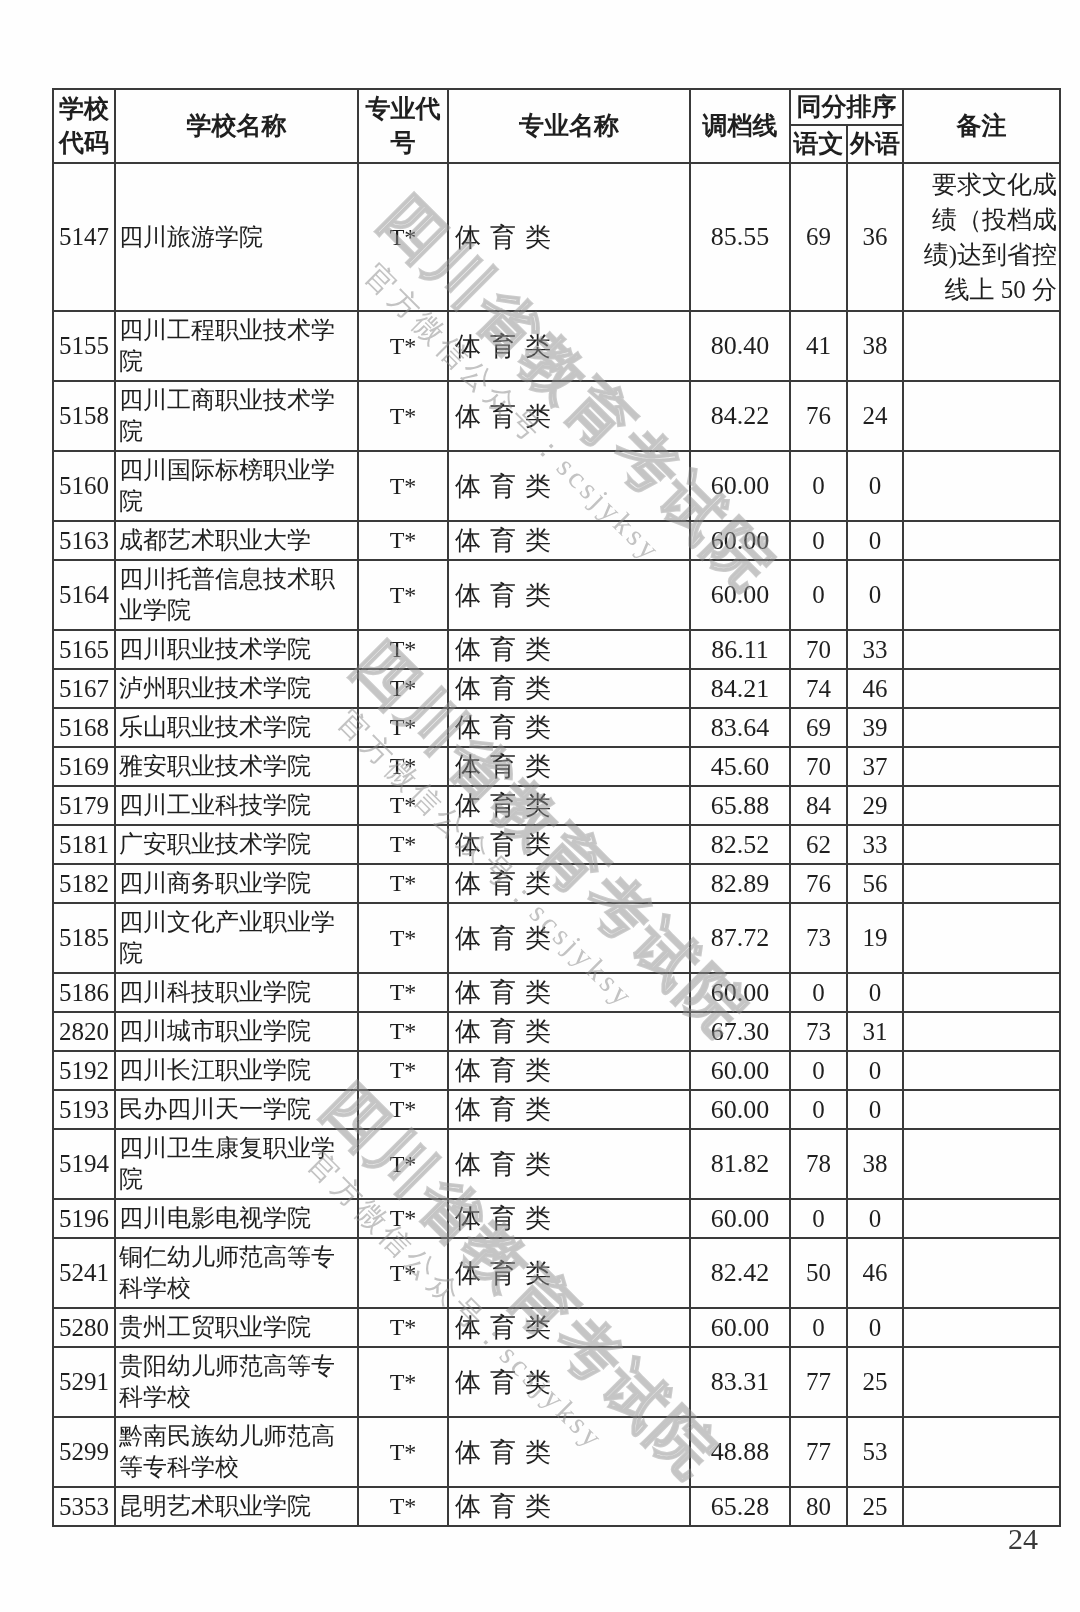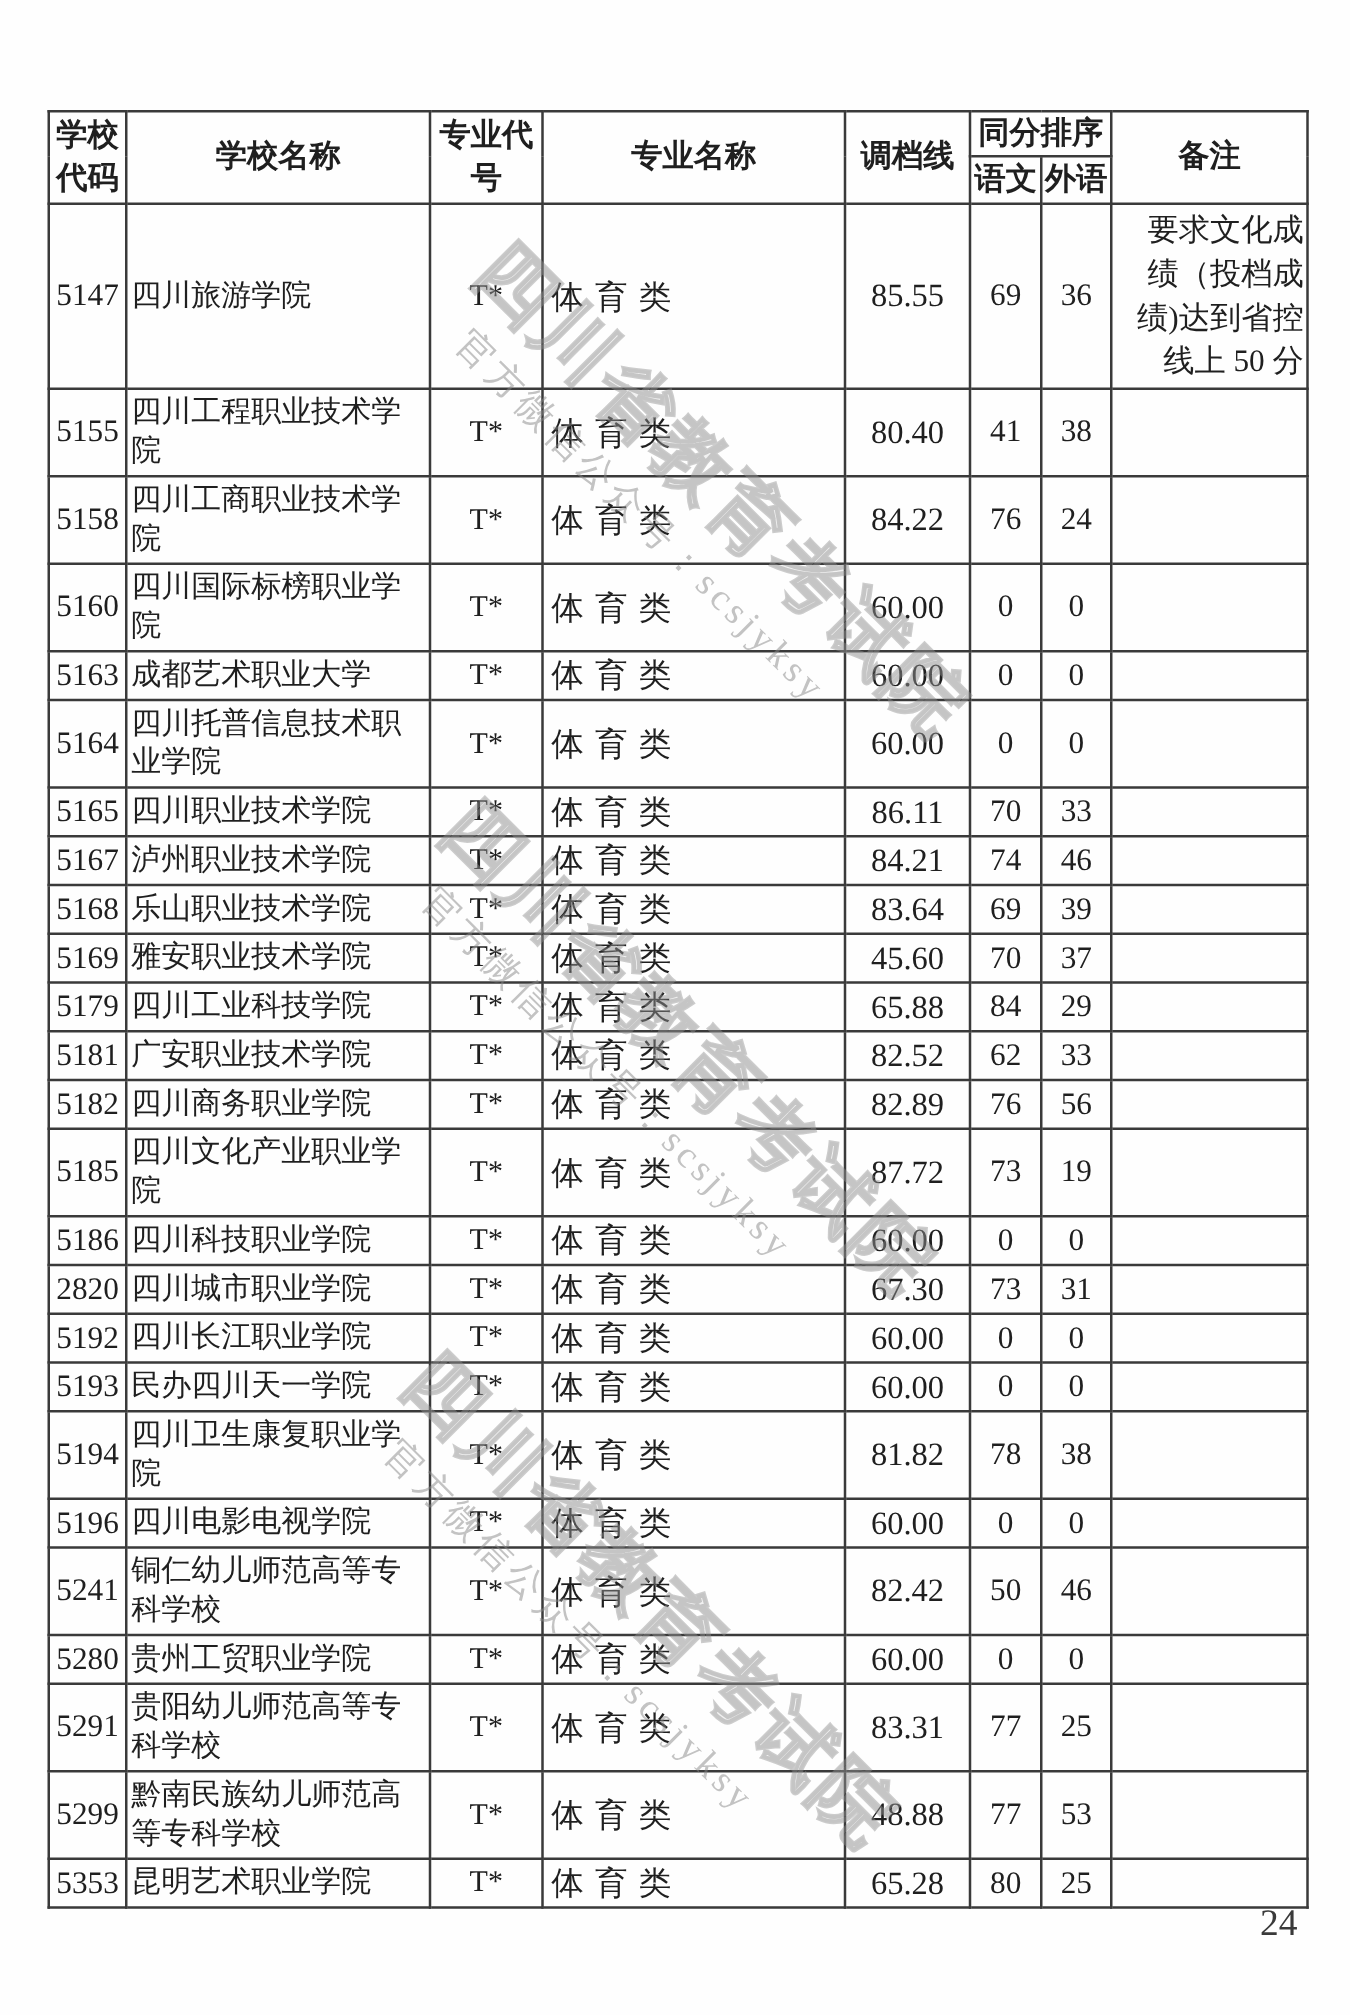--- a/index.html
+++ b/index.html
@@ -7,21 +7,21 @@
     position:relative;
     width:1080px; height:1612px;
     background:#fefefe;
     overflow:hidden;
     font-family:"Liberation Serif","DejaVu Serif",serif;
     color:#1f1f1f;
   }
 
   
   table.score-table {
-    position:absolute; left:38px; top:88px;
+    position:absolute; left:52px; top:88px;
     width:1007px;
     border-collapse:collapse;
     table-layout:fixed;
     background:transparent;
     z-index:2;
   }
   .score-table th, .score-table td {
     border:2px solid #3a3a3a;
     vertical-align:middle;
     overflow:hidden;

